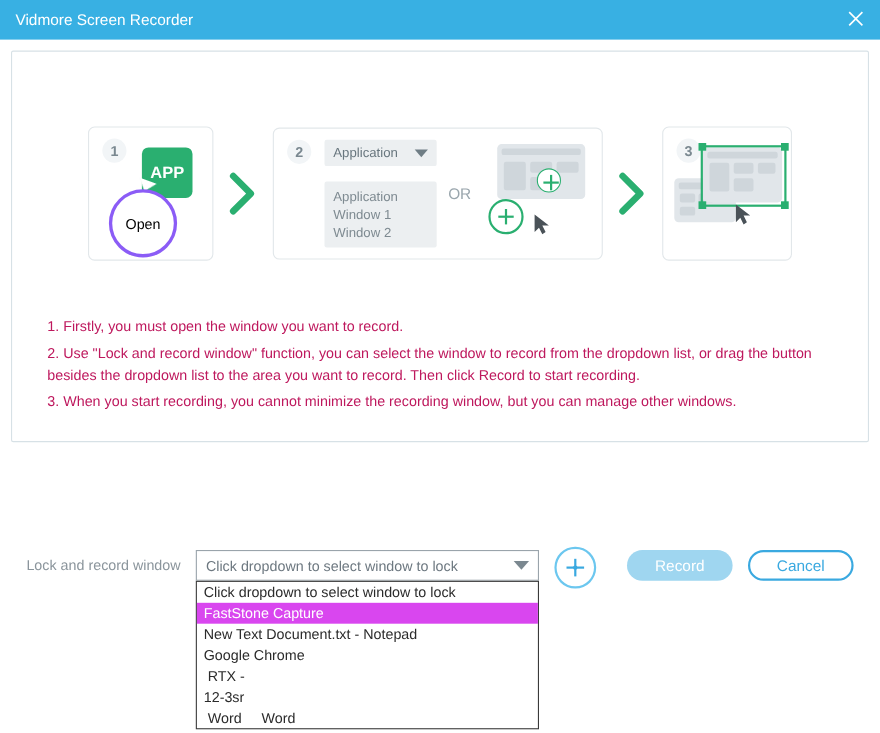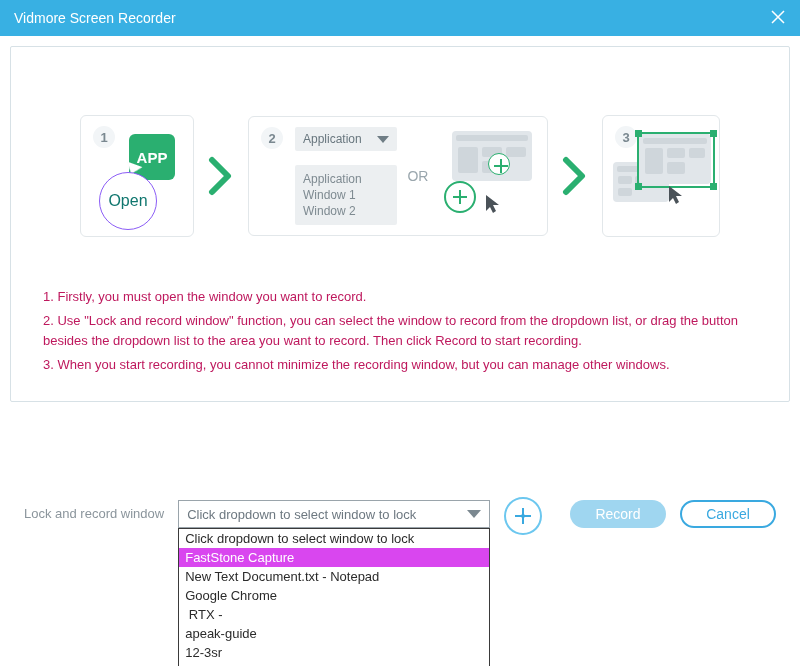--- a/index.html
+++ b/index.html
@@ -86,24 +86,24 @@
     font-weight: bold;
     font-size: 15px;
     display: flex; align-items: center; justify-content: center;
   }
   .open-circle {
     position: absolute;
     top: 56px; left: 18px;
     width: 56px; height: 56px;
     border-radius: 50%;
     background: #ffffff;
-    border: 1px solid #8b5cf6;
-    display: flex; align-items: center; justify-content: center;
-    color: #0f766e;
-    font-size: 16px;
+    border: 3px solid #8b5cf6;
+    display: flex; align-items: center; justify-content: center;
+    color: #000000;
+    font-size: 13px;
   }
   .bubble-tail {
     position: absolute;
     top: 48px; left: 44px;
     width: 0; height: 0;
     border-left: 8px solid transparent;
     border-right: 8px solid transparent;
     border-bottom: 10px solid #fff;
     transform: rotate(200deg);
     filter: drop-shadow(0 0 0 #e2e7ea);
@@ -368,21 +368,20 @@
     <div class="dd-button">
       <span>Click dropdown to select window to lock</span>
       <span class="dd-chev"></span>
     </div>
     <div class="dd-list" id="dd-list">
         <div class="dd-item">Click dropdown to select window to lock</div>
         <div class="dd-item selected">FastStone Capture</div>
         <div class="dd-item">New Text Document.txt - Notepad</div>
         <div class="dd-item">Google Chrome</div>
         <div class="dd-item"> RTX -</div>
-        <div class="dd-item">apeak-guide</div>
         <div class="dd-item">12-3sr</div>
         <div class="dd-item"> Word     Word</div>
       </div>
   </div>
 
   <div class="target-btn">
     <div class="cross2">
         <div class="dot"></div>
       </div>
   </div>

